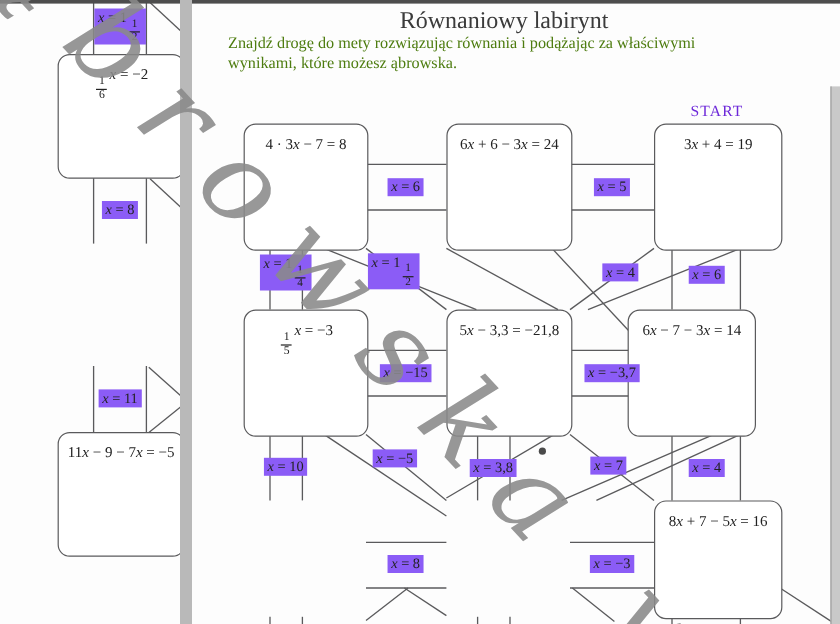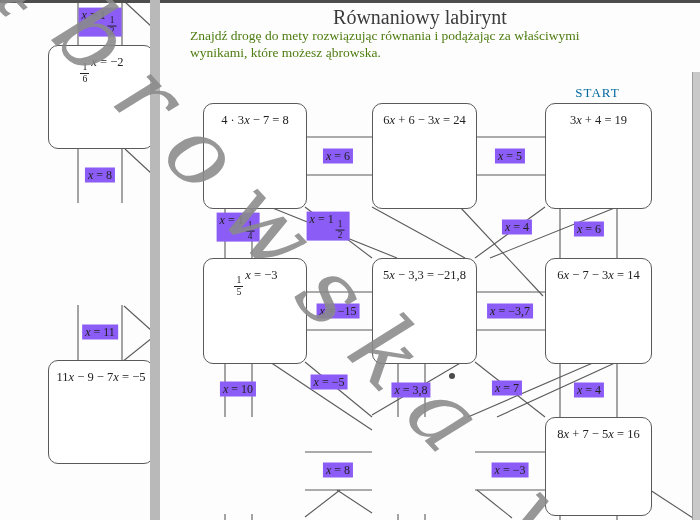--- a/index.html
+++ b/index.html
@@ -15,21 +15,21 @@
   i{font-style:italic;}
   .frac{display:inline-flex;flex-direction:column;align-items:center;line-height:1.05;
         font-size:0.78em;vertical-align:-0.45em;margin:0 2px;}
   .fn{border-bottom:1px solid #222;padding:0 2px;}
   .fd{padding:0 2px;}
   #title{position:absolute;left:180px;top:6px;width:480px;text-align:center;font-size:20px;
          color:#3b3b3b;z-index:4;}
   #instr{position:absolute;left:190px;top:28px;width:475px;font-size:13.5px;line-height:1.25;
          color:#4d7c0f;z-index:4;}
   #start{position:absolute;left:545px;top:85px;width:105px;text-align:center;font-size:13px;
-         letter-spacing:1px;color:#0369a1;z-index:4;}
+         letter-spacing:1px;color:#6d28d9;z-index:4;}
   .graybar{position:absolute;z-index:6;}
   #bar-left{left:150px;top:0;width:10px;height:520px;background:#b9b9b9;}
   #bar-right{left:692px;top:72px;width:8px;height:448px;background:#c9c9c9;border-left:1px solid #9d9d9d;}
   #watermark{position:absolute;left:55px;top:-85px;transform:rotate(47deg);transform-origin:0 0;
              font-size:95px;font-style:italic;letter-spacing:28px;color:#8a8a8a;opacity:.88;
              white-space:nowrap;z-index:7;pointer-events:none;font-family:"DejaVu Serif",serif;}
   .dot{position:absolute;width:6px;height:6px;border-radius:50%;background:#4a4a4a;z-index:5;}
 </style>
 </head>
 <body>
@@ -143,21 +143,21 @@
 
   <div class="box" style="left:203px;top:258px;width:102px;height:104px">
     <span class="eq"><span class="frac">
           <span class="fn">1</span>
           <span class="fd">5</span>
         </span><span class="math"><i>x</i> = −3</span></span>
   </div>
   <div class="box" style="left:372px;top:258px;width:103px;height:104px">
     <span class="eq math">5<i>x</i> − 3,3 = −21,8</span>
   </div>
-  <div class="box" style="left:545px;top:258px;width:105px;height:104px">
+  <div class="box" style="left:523px;top:258px;width:105px;height:104px">
     <span class="eq math">6<i>x</i> − 7 − 3<i>x</i> = 14</span>
   </div>
 
   <div class="box" style="left:545px;top:417px;width:105px;height:97px">
     <span class="eq math">8<i>x</i> + 7 − 5<i>x</i> = 16</span>
   </div>
 
   <span class="lbl math" style="left:338px;top:156px"><i>x</i> = 6</span>
   <span class="lbl math" style="left:510px;top:156px"><i>x</i> = 5</span>
 

